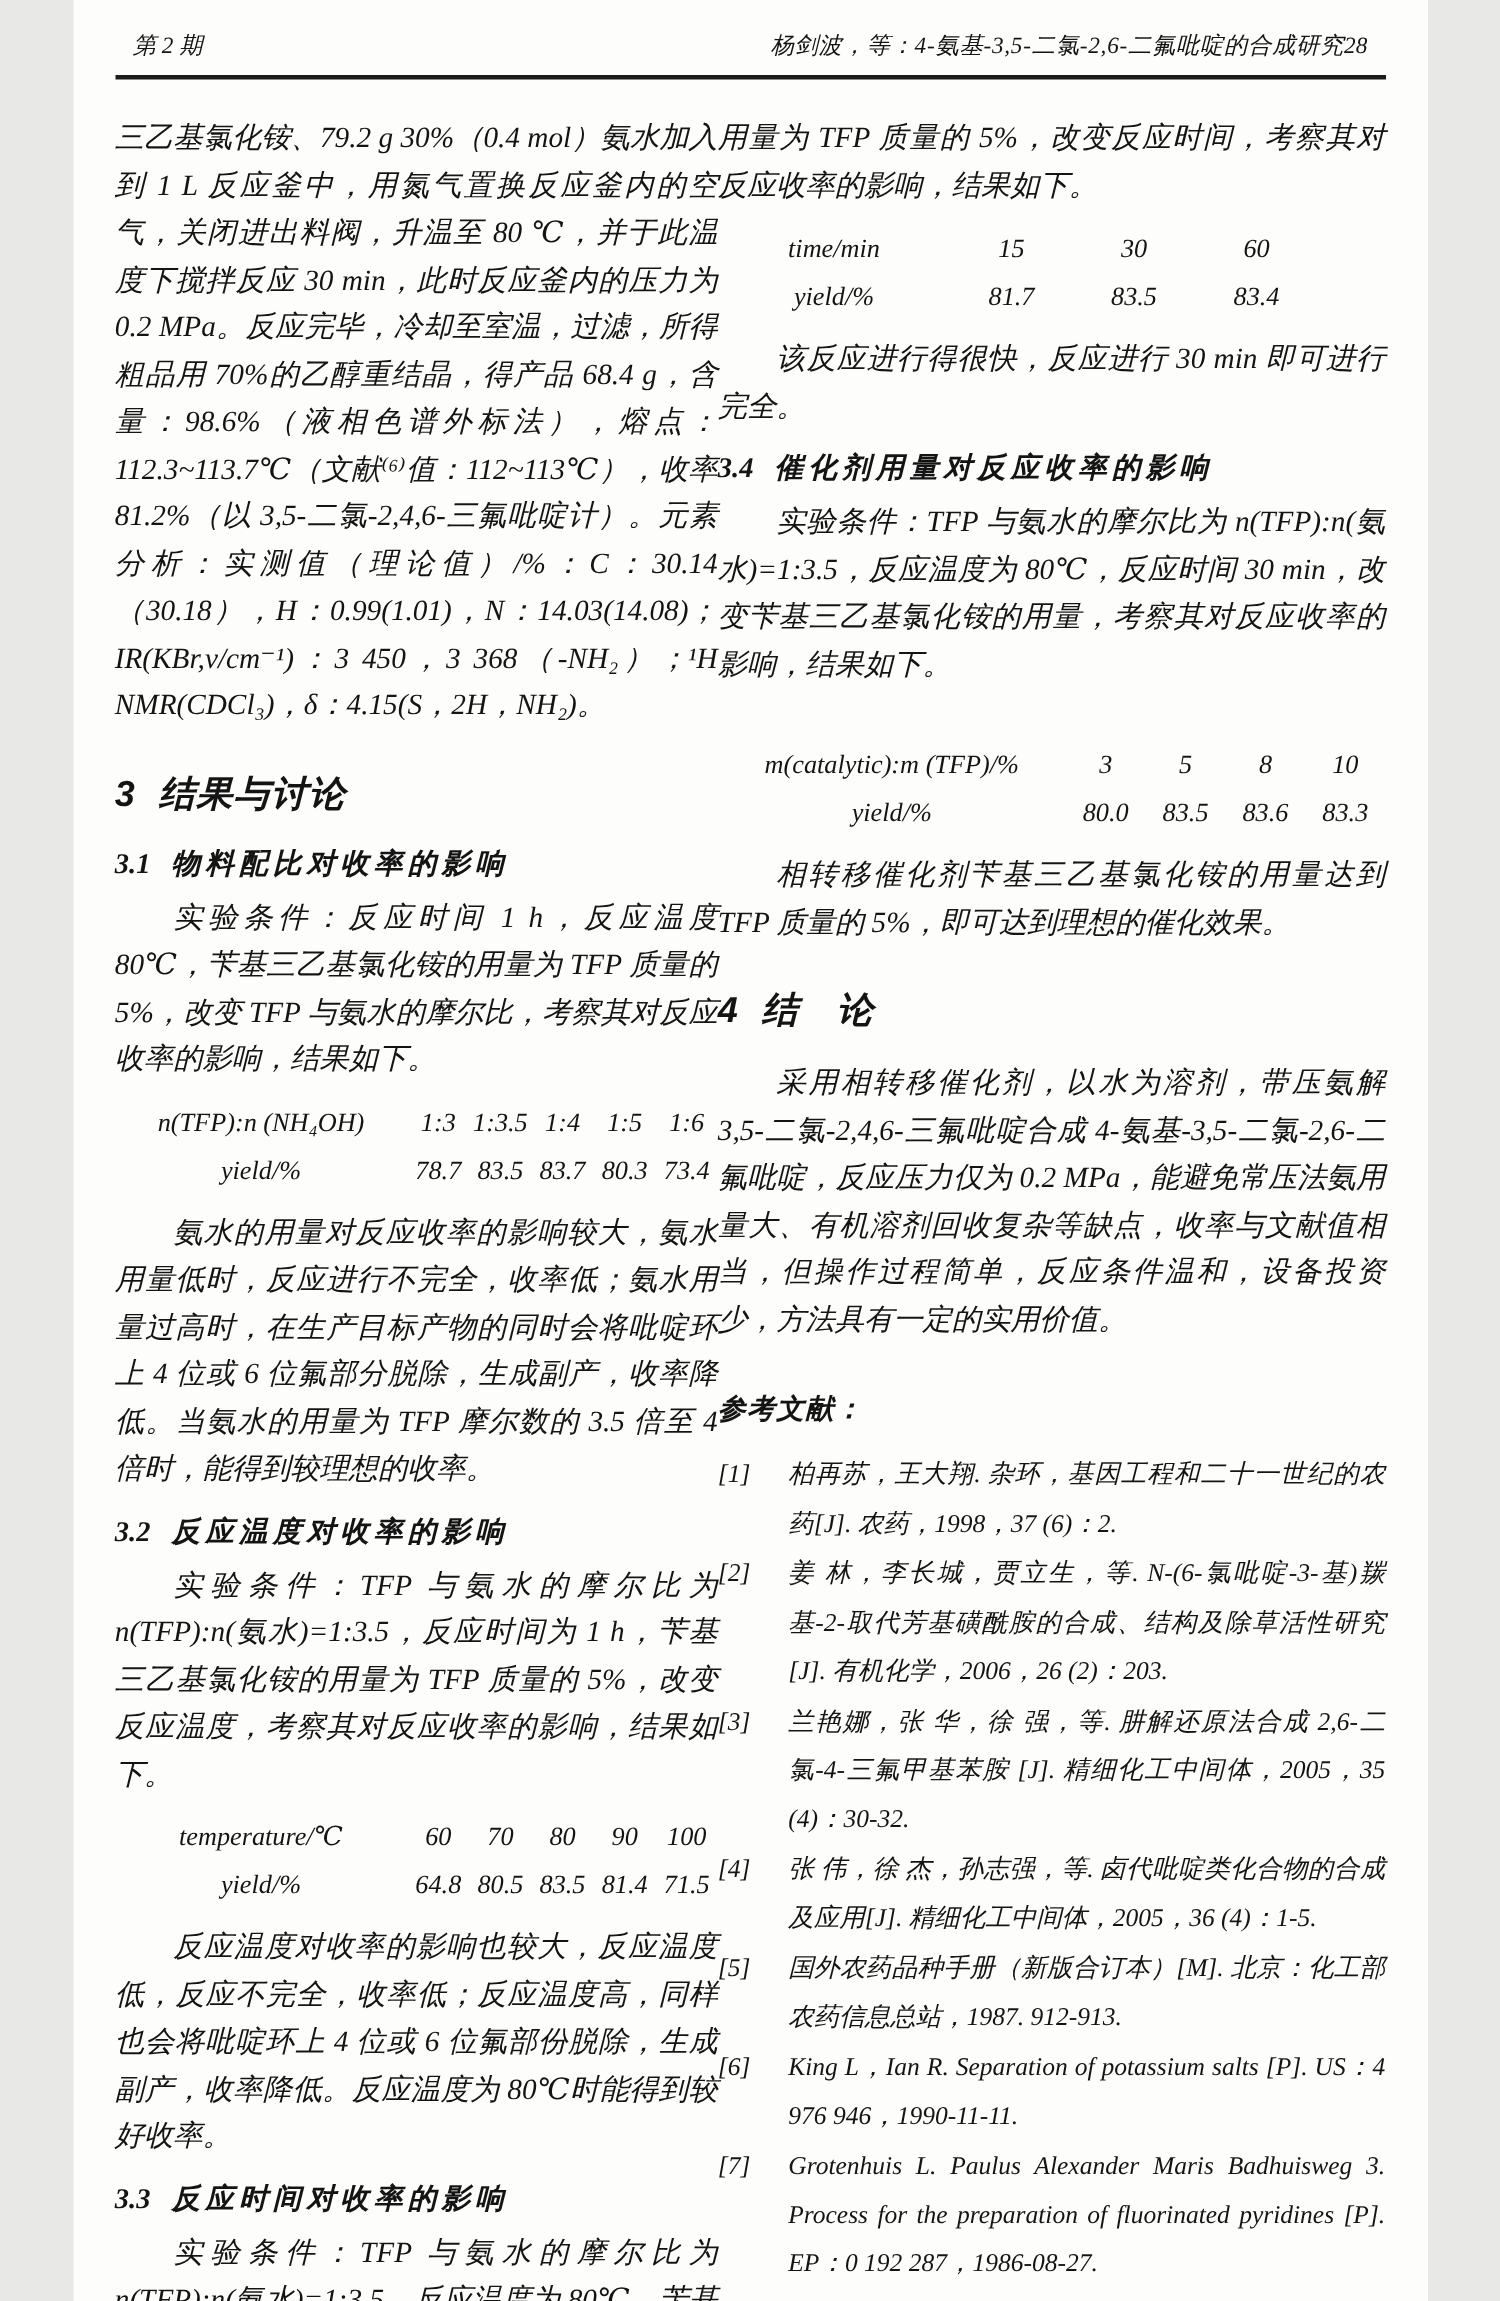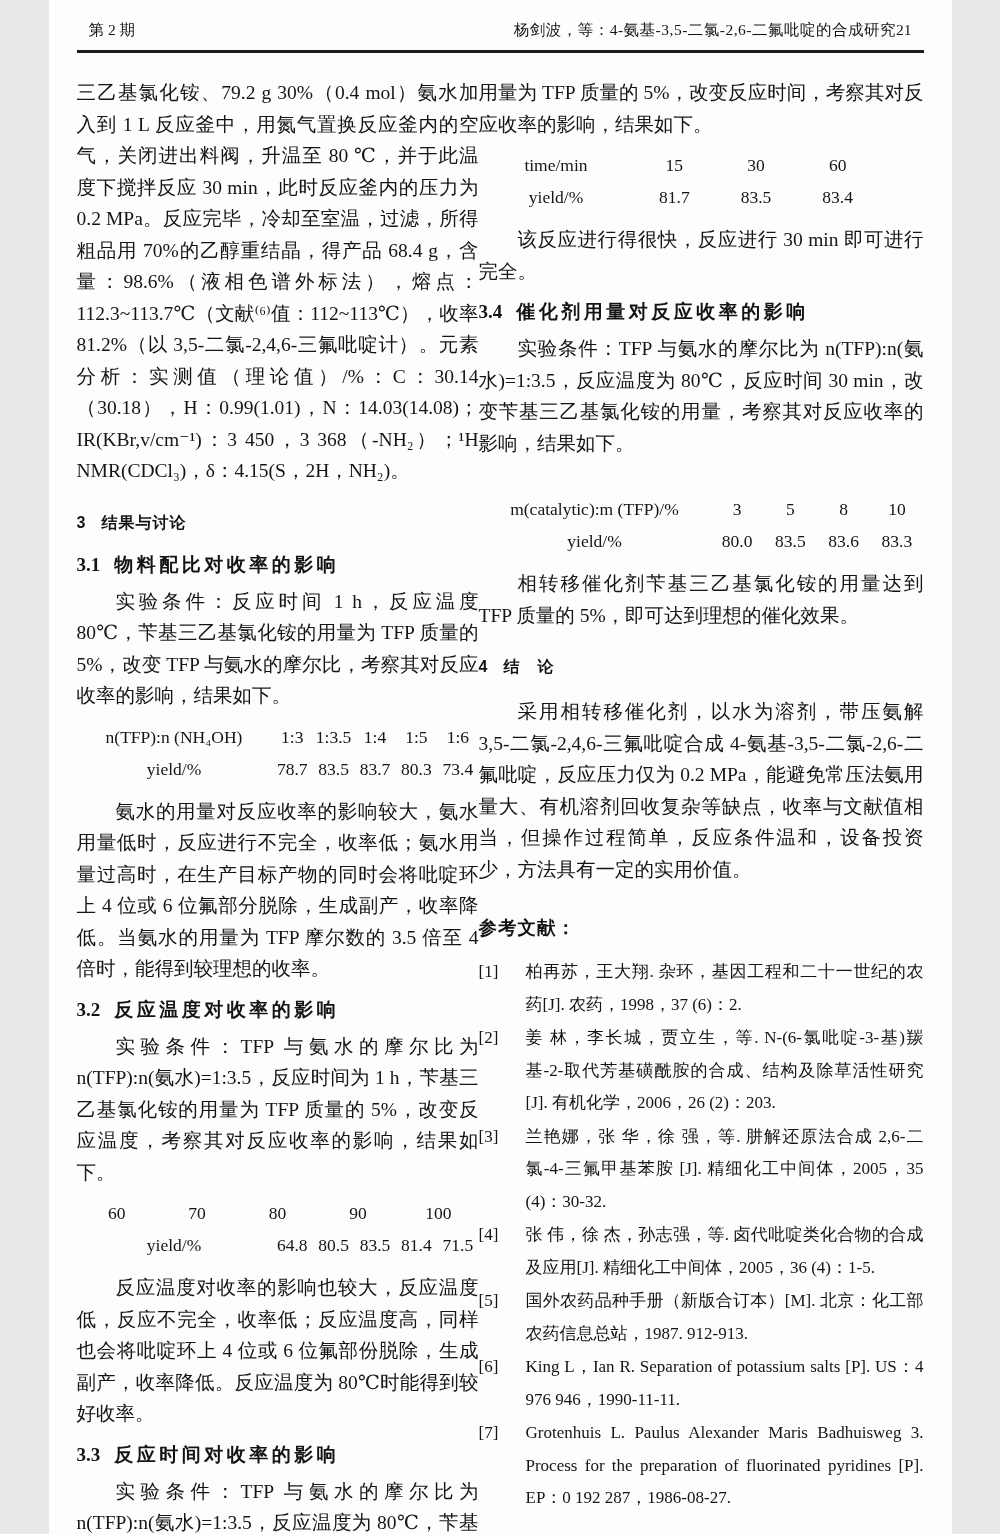--- a/index.html
+++ b/index.html
@@ -1,35 +1,35 @@
 <!DOCTYPE html>
 <html lang="zh"><head>
 <meta charset="utf-8">
 <style>
   html,body{margin:0;padding:0;background:#e8e8e6;}
   .page{
     width:903px;height:1534px;margin:0 auto;background:#fdfdfb;color:#141414;
     font-family:"Liberation Serif","DejaVu Serif",serif;
-    position:relative;overflow:hidden;box-sizing:border-box;
+    position:relative;overflow:hidden;box-sizing:border-box;font-style:italic;
   }
   .pg-header{
     display:flex;align-items:baseline;justify-content:space-between;
     padding:20px 40px 0 40px;font-size:15.5px;
   }
   .pg-header .center{flex:1;text-align:right;letter-spacing:.5px;}
   .header-rule{height:3px;background:#1c1c1c;margin:9px 28px 0 28px;}
   .columns{display:flex;padding:24px 28px 0 28px;box-sizing:border-box;}
   .col{width:459px;box-sizing:border-box;}
   p.body{
     font-size:19.5px;line-height:31.5px;text-align:justify;margin:0;text-indent:2em;
   }
   p.noindent{text-indent:0;}
   h2.section{
     font-family:"Liberation Sans","DejaVu Sans",sans-serif;
-    font-size:16px;font-weight:bold;margin:26px 0 18px 0;letter-spacing:1px;
+    font-size:24px;font-weight:bold;margin:26px 0 18px 0;letter-spacing:1px;
   }
   h2.section .num{margin-right:16px;letter-spacing:0;}
   h3.subsection{
     font-size:19px;font-weight:bold;margin:12px 0 8px 0;
     font-family:"Liberation Serif","DejaVu Serif",serif;
   }
   h3.subsection .num{margin-right:14px;font-weight:bold;}
   h3.subsection .ttl{letter-spacing:3.5px;}
   .dtable{margin:9px 0 11px 0;font-size:17.5px;line-height:32px;}
   .trow{display:flex;}
@@ -50,21 +50,21 @@
   .ref-text{flex:1;}
 </style>
 </head>
 <body>
 
 <div class="page">
 
   <div class="pg-header">
     <span>第 2 期</span>
     <span class="center">杨剑波，等：4-氨基-3,5-二氯-2,6-二氟吡啶的合成研究</span>
-    <span>21</span>
+    <span>28</span>
   </div>
   <div class="header-rule"></div>
 
   <div class="columns">
 
     <div class="col">
       <p class="body noindent">三乙基氯化铵、79.2 g 30%（0.4 mol）氨水加入到 1 L 反应釜中，用氮气置换反应釜内的空气，关闭进出料阀，升温至 80 ℃，并于此温度下搅拌反应 30 min，此时反应釜内的压力为 0.2 MPa。反应完毕，冷却至室温，过滤，所得粗品用 70%的乙醇重结晶，得产品 68.4 g，含量：98.6%（液相色谱外标法），熔点：112.3~113.7℃（文献⁽⁶⁾值：112~113℃），收率 81.2%（以 3,5-二氯-2,4,6-三氟吡啶计）。元素分析：实测值（理论值）/%：C：30.14（30.18），H：0.99(1.01)，N：14.03(14.08)；IR(KBr,v/cm⁻¹)：3 450，3 368（-NH₂）；¹H NMR(CDCl₃)，δ：4.15(S，2H，NH₂)。</p>
 
       <h2 class="section">
         <span class="num">3</span><span>结果与讨论</span>
@@ -96,20 +96,21 @@
 
       <p class="body">氨水的用量对反应收率的影响较大，氨水用量低时，反应进行不完全，收率低；氨水用量过高时，在生产目标产物的同时会将吡啶环上 4 位或 6 位氟部分脱除，生成副产，收率降低。当氨水的用量为 TFP 摩尔数的 3.5 倍至 4 倍时，能得到较理想的收率。</p>
 
       <h3 class="subsection">
         <span class="num">3.2</span><span class="ttl">反应温度对收率的影响</span>
       </h3>
       <p class="body">实验条件：TFP 与氨水的摩尔比为 n(TFP):n(氨水)=1:3.5，反应时间为 1 h，苄基三乙基氯化铵的用量为 TFP 质量的 5%，改变反应温度，考察其对反应收率的影响，结果如下。</p>
 
       <div class="dtable t5">
         <div class="trow">
+          <span class="tlabel">temperature/℃</span>
           <span class="tval">60</span>
           <span class="tval">70</span>
           <span class="tval">80</span>
           <span class="tval">90</span>
           <span class="tval">100</span>
         </div>
         <div class="trow">
           <span class="tlabel">yield/%</span>
           <span class="tval">64.8</span>
           <span class="tval">80.5</span>

